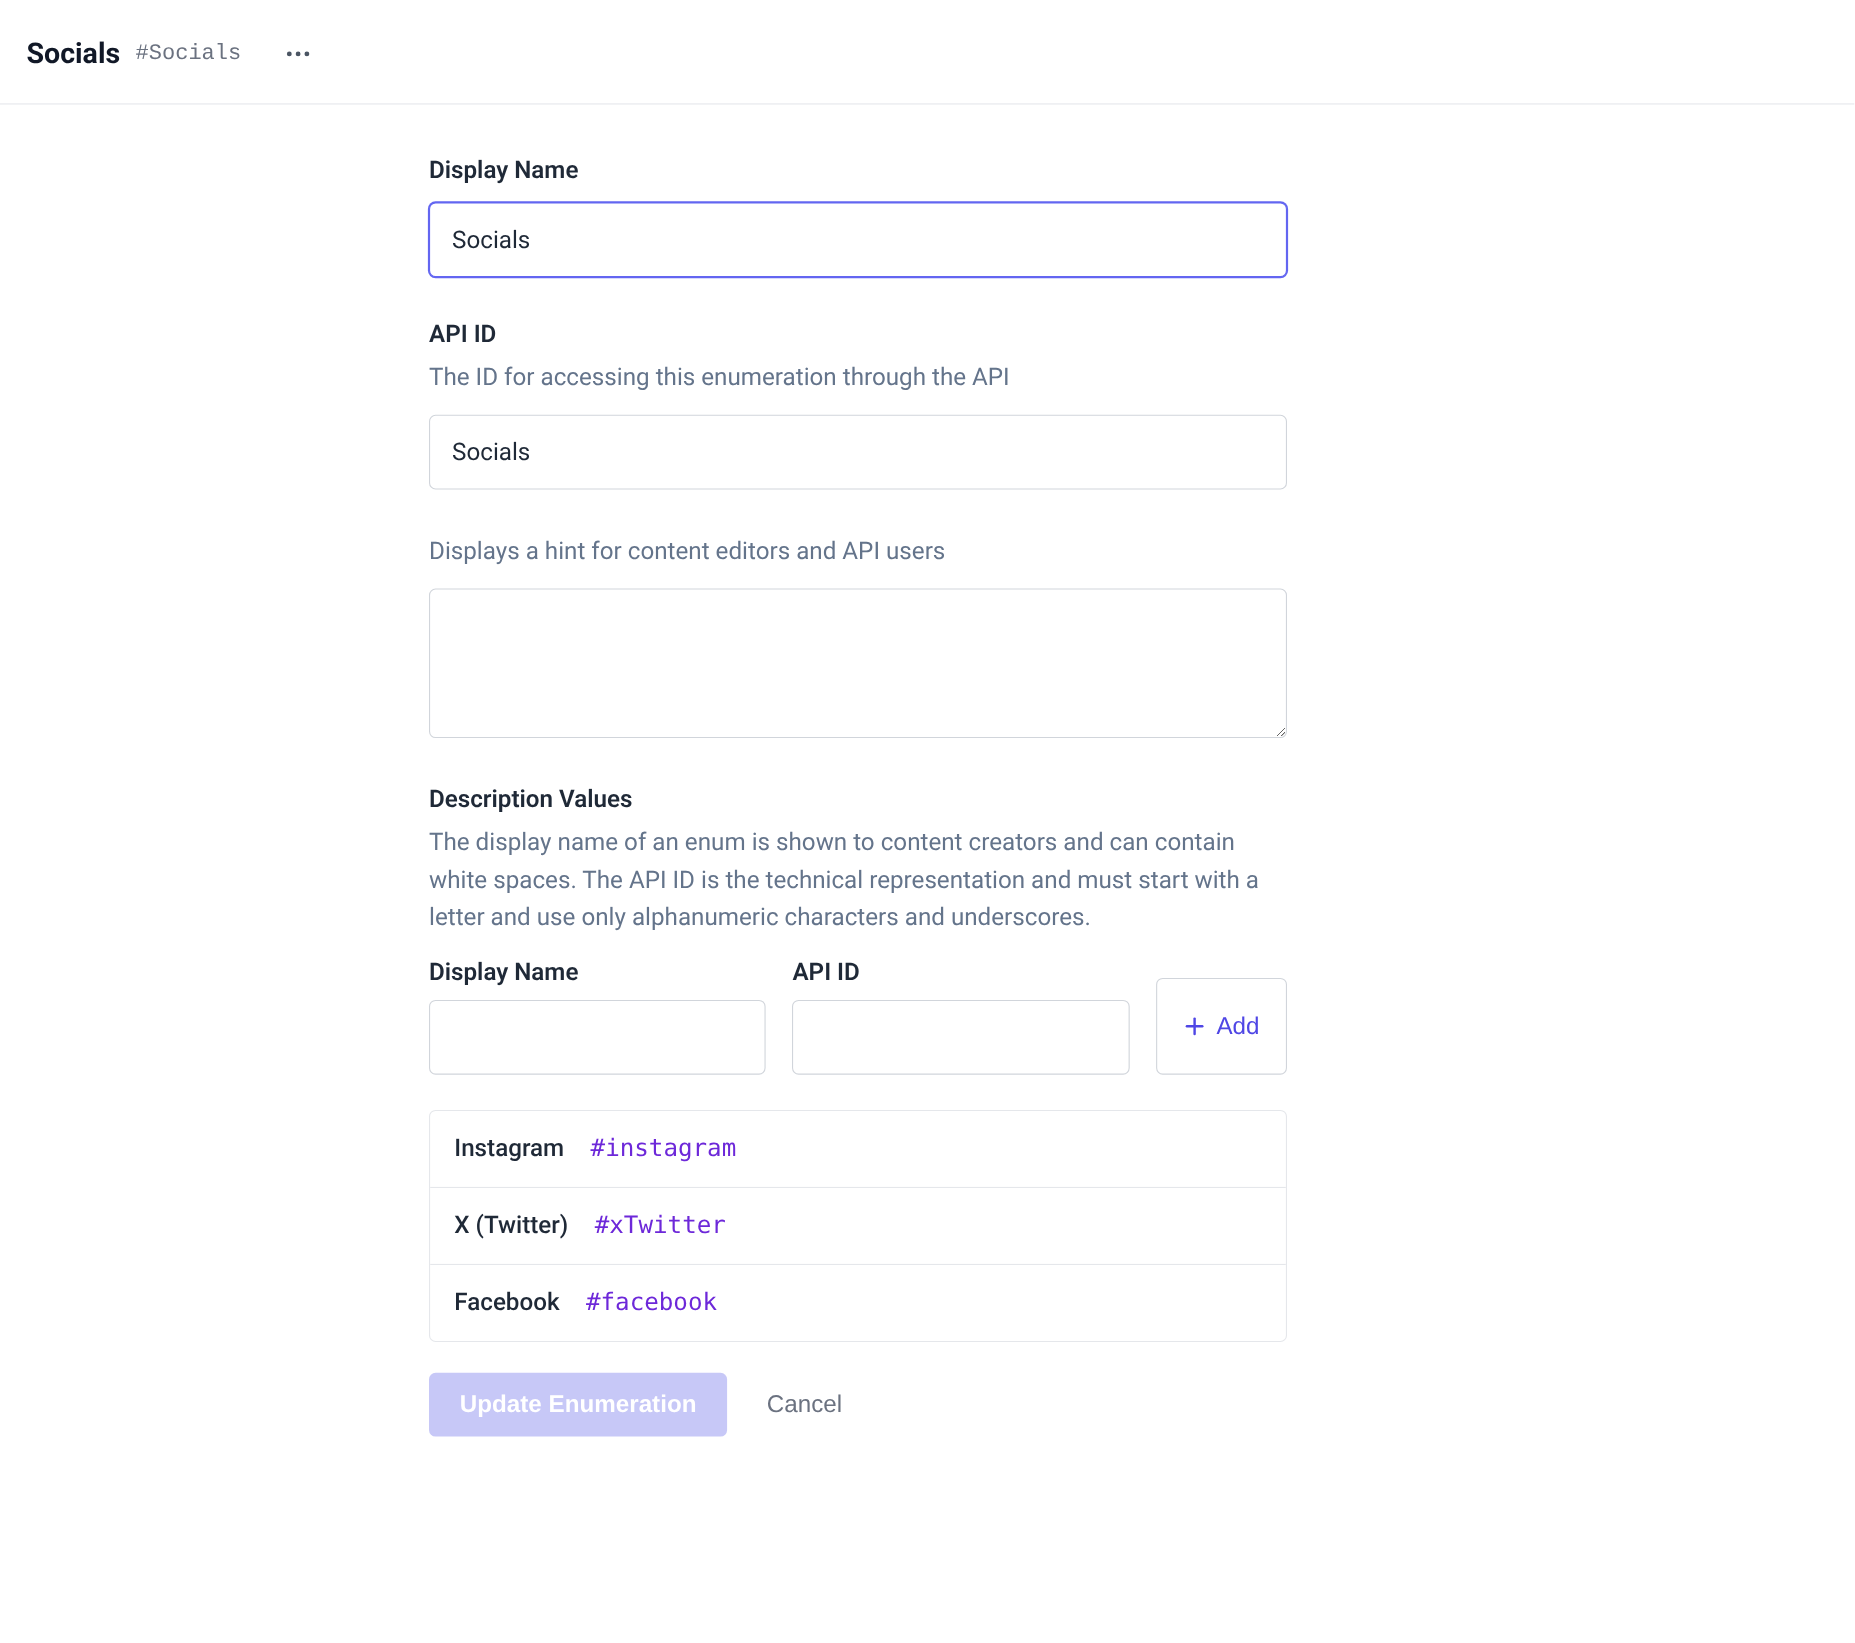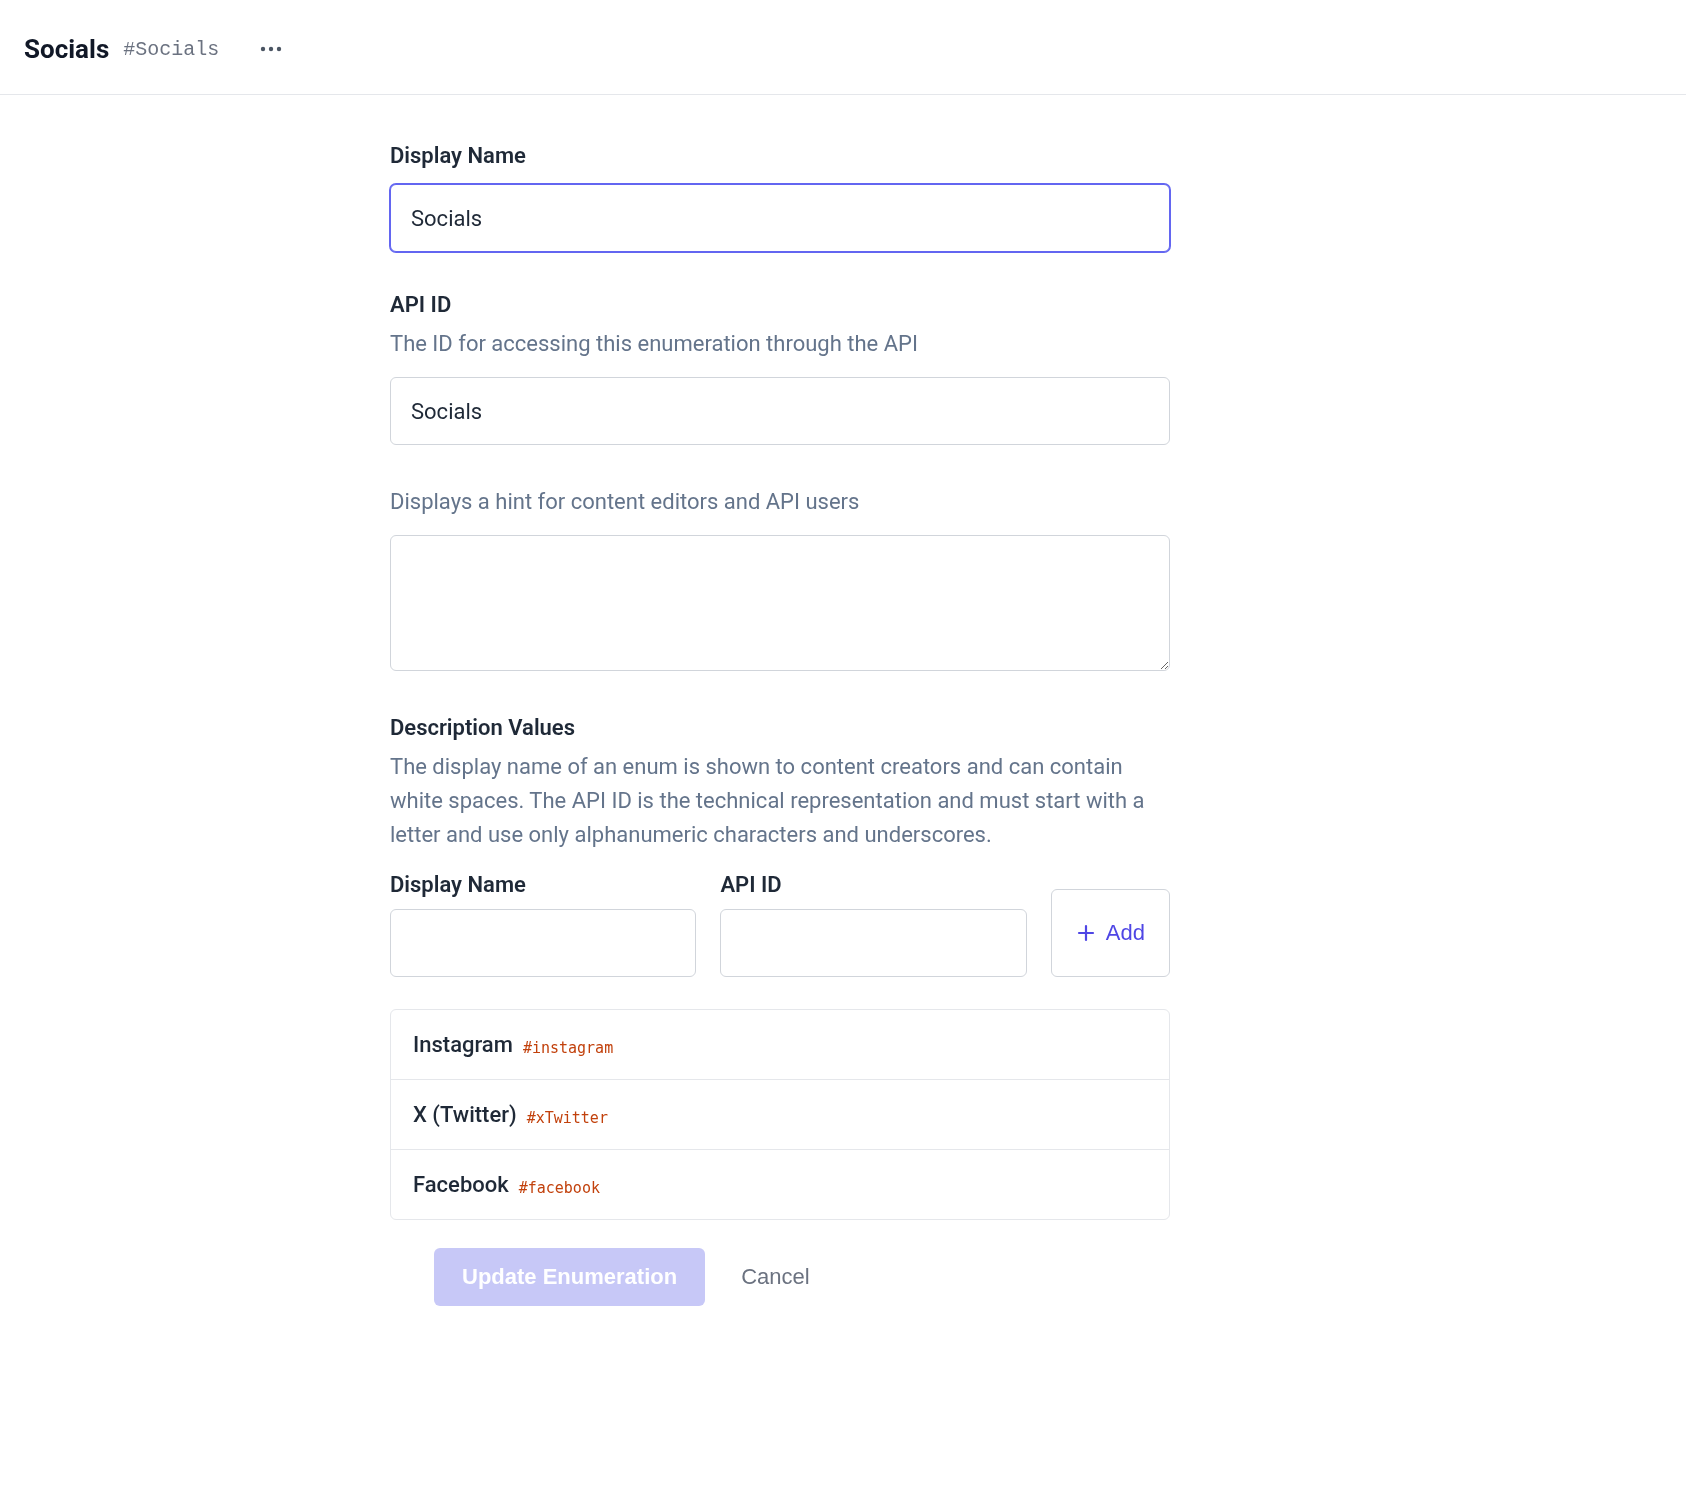--- a/index.html
+++ b/index.html
@@ -144,44 +144,43 @@
   .add-btn svg { display:block; }
 
   .enum-list {
     margin-top:32px;
     border:1px solid #E5E7EB;
     border-radius:6px;
     overflow:hidden;
   }
   .enum-row {
     display:flex;
-    align-items:flex-end;
-    gap:10px;
+    align-items:flex-start;
+    gap:24px;
     padding:22px 22px;
     font-size:22px;
   }
   .enum-row + .enum-row {
     border-top:1px solid #E5E7EB;
   }
   .enum-name {
     color:#1F2937;
     font-weight:500;
   }
   .enum-api {
     font-family: ui-monospace, SFMono-Regular, Menlo, Monaco, Consolas, monospace;
-    color:#c2410c;
-    font-size:15px;
+    color:#6d28d9;
+    font-size:22px;
   }
 
   .actions {
     display:flex;
     gap:32px;
     align-items:center;
     margin-top:28px;
-    margin-left:44px;
   }
   .primary-btn {
     background:#C7C8F7;
     color:#fff;
     border:none;
     border-radius:6px;
     padding:16px 28px;
     font-size:22px;
     font-weight:600;
     cursor:default;

